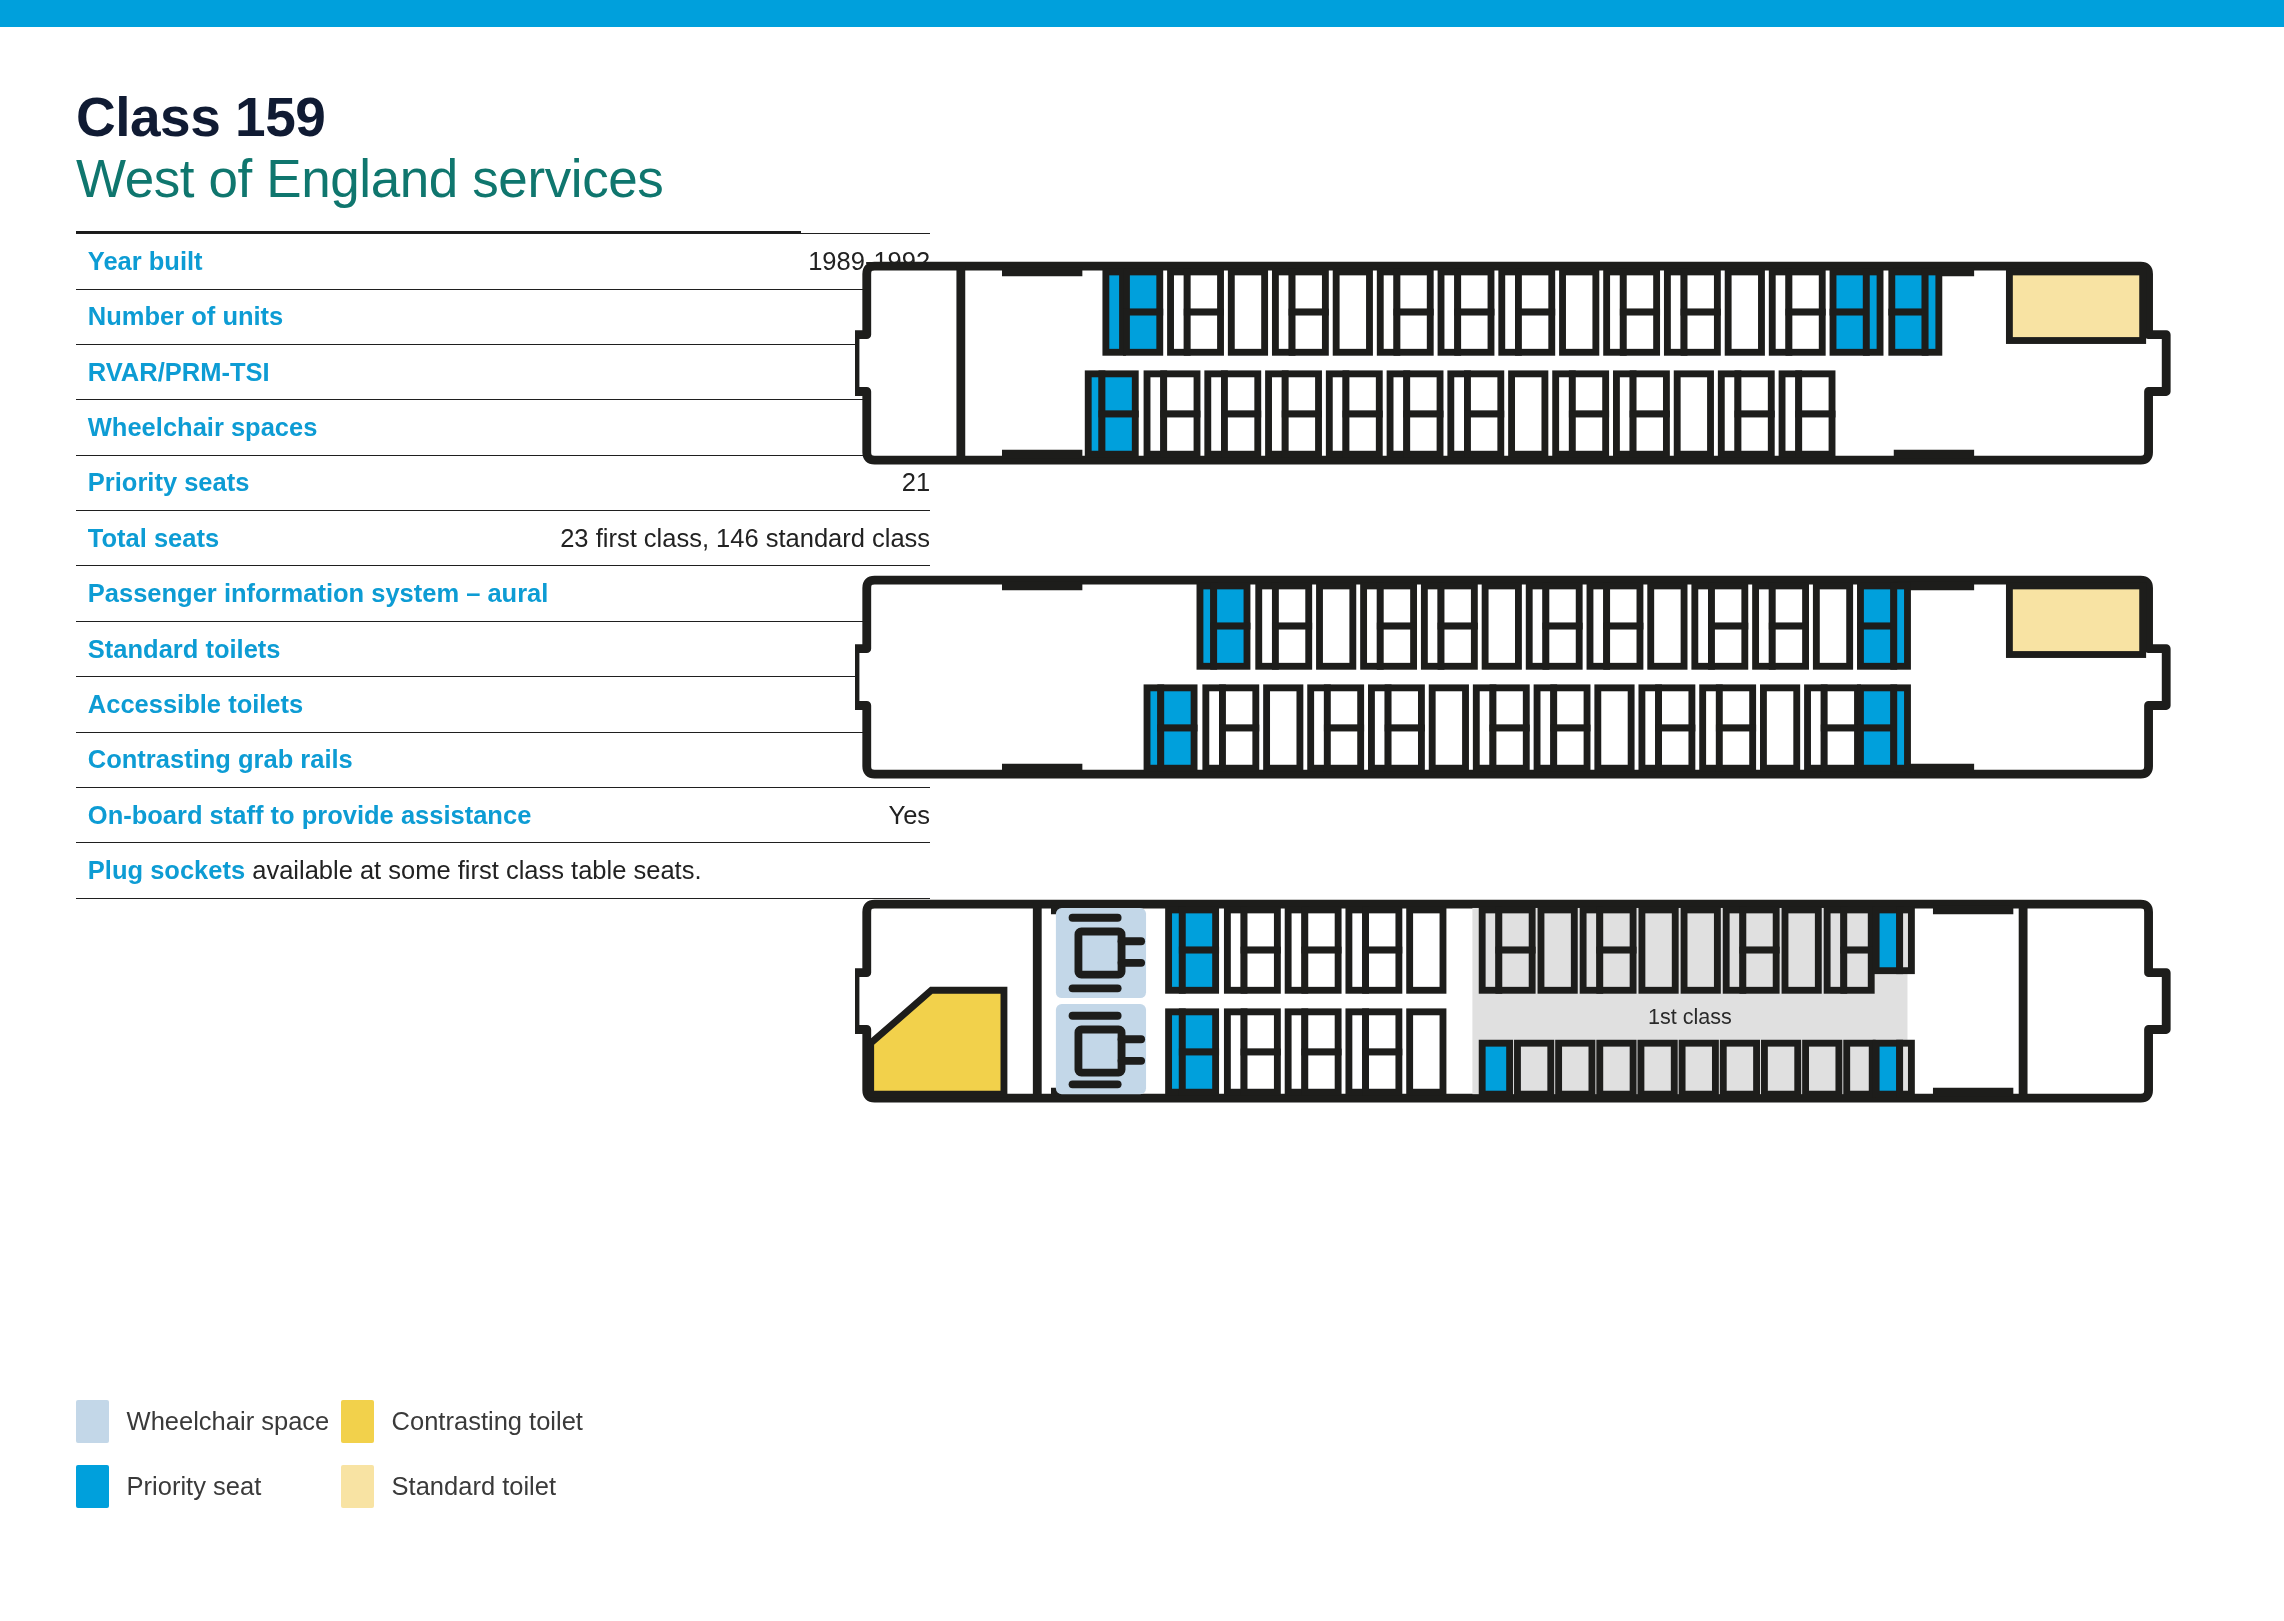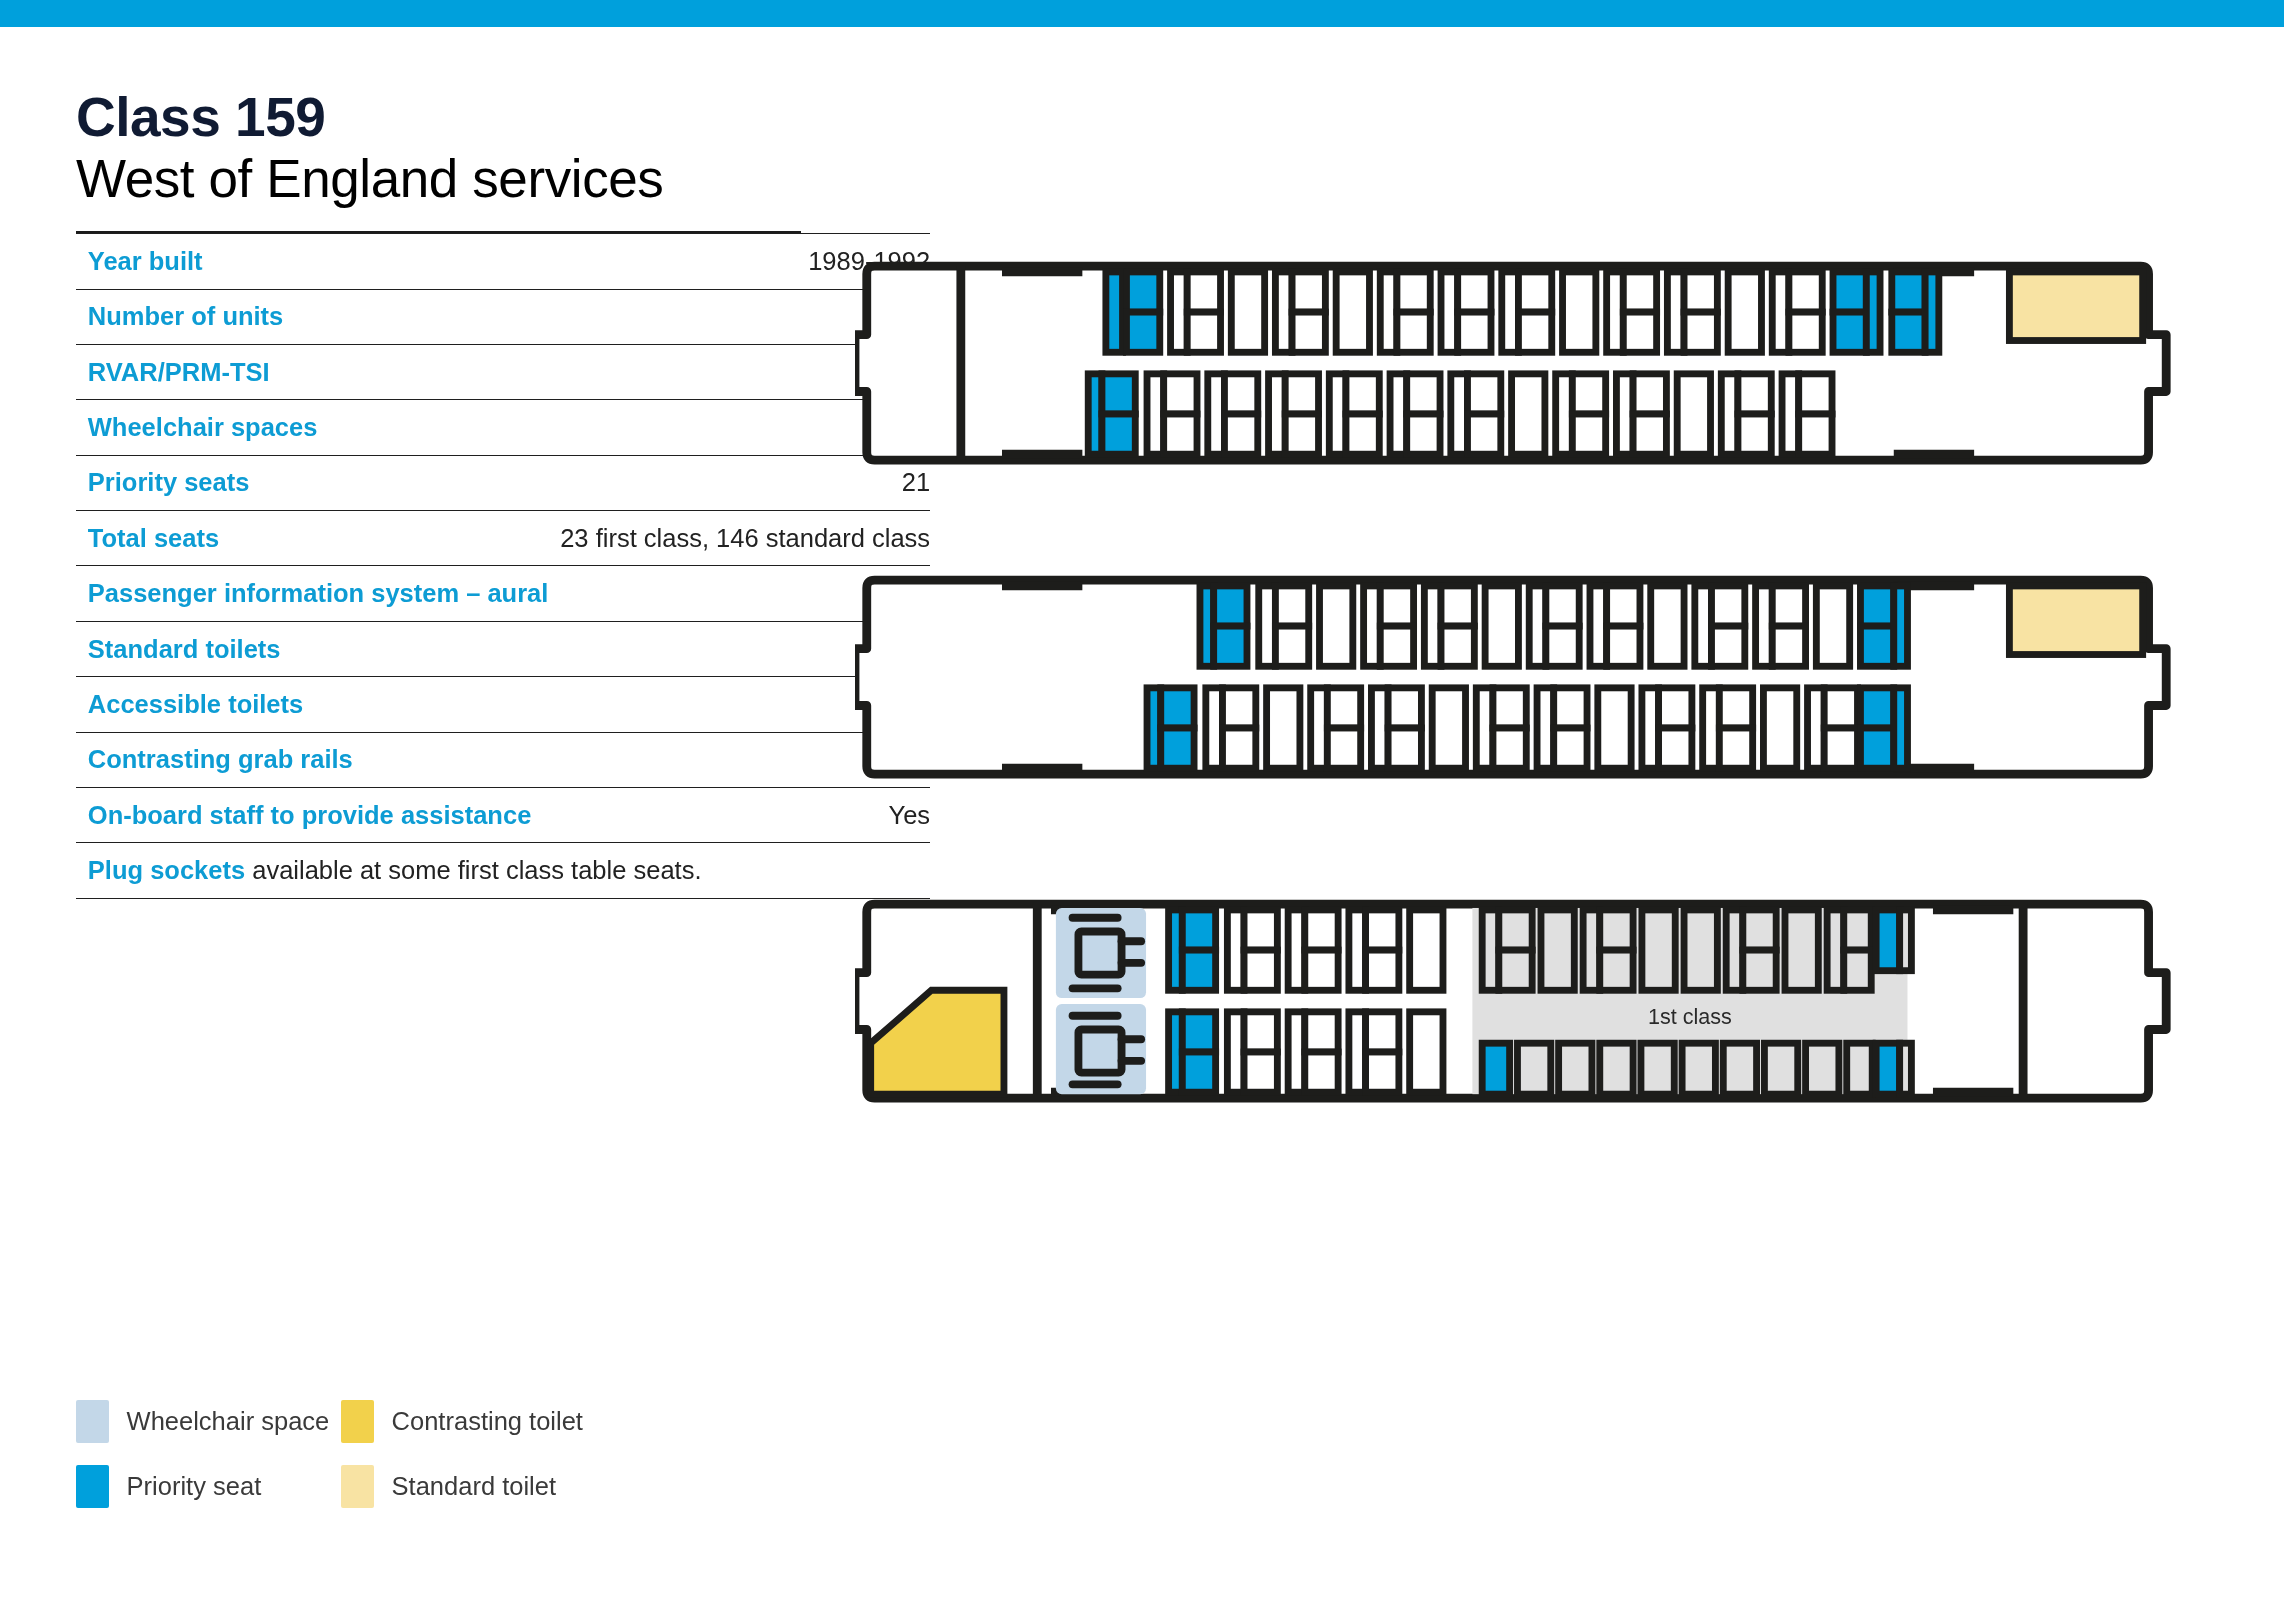--- a/index.html
+++ b/index.html
@@ -14,21 +14,21 @@
   #page { position: relative; width: 2145px; height: 1594px; padding-left: 32px; }
 
   
   #left { position: absolute; left: 76px; top: 61px; width: 725px; }
 
   #title-main {
     font-size: 55px; font-weight: bold; color: #101b33;
     letter-spacing: -0.5px; line-height: 1.06;
   }
   #title-sub {
-    font-size: 53px; font-weight: 300; color: #000000;
+    font-size: 53px; font-weight: 300; color: #0f766e;
     letter-spacing: -0.4px; line-height: 1.15; margin-top: 2px;
   }
 
   .rule { border-top: 2px solid #1a1a1a; }
 
   #intro {
     font-size: 24.5px; color: #3a3a3a; line-height: 1.43;
     font-weight: 300; padding: 19.6px 0 17.6px 11.8px;
   }
 

